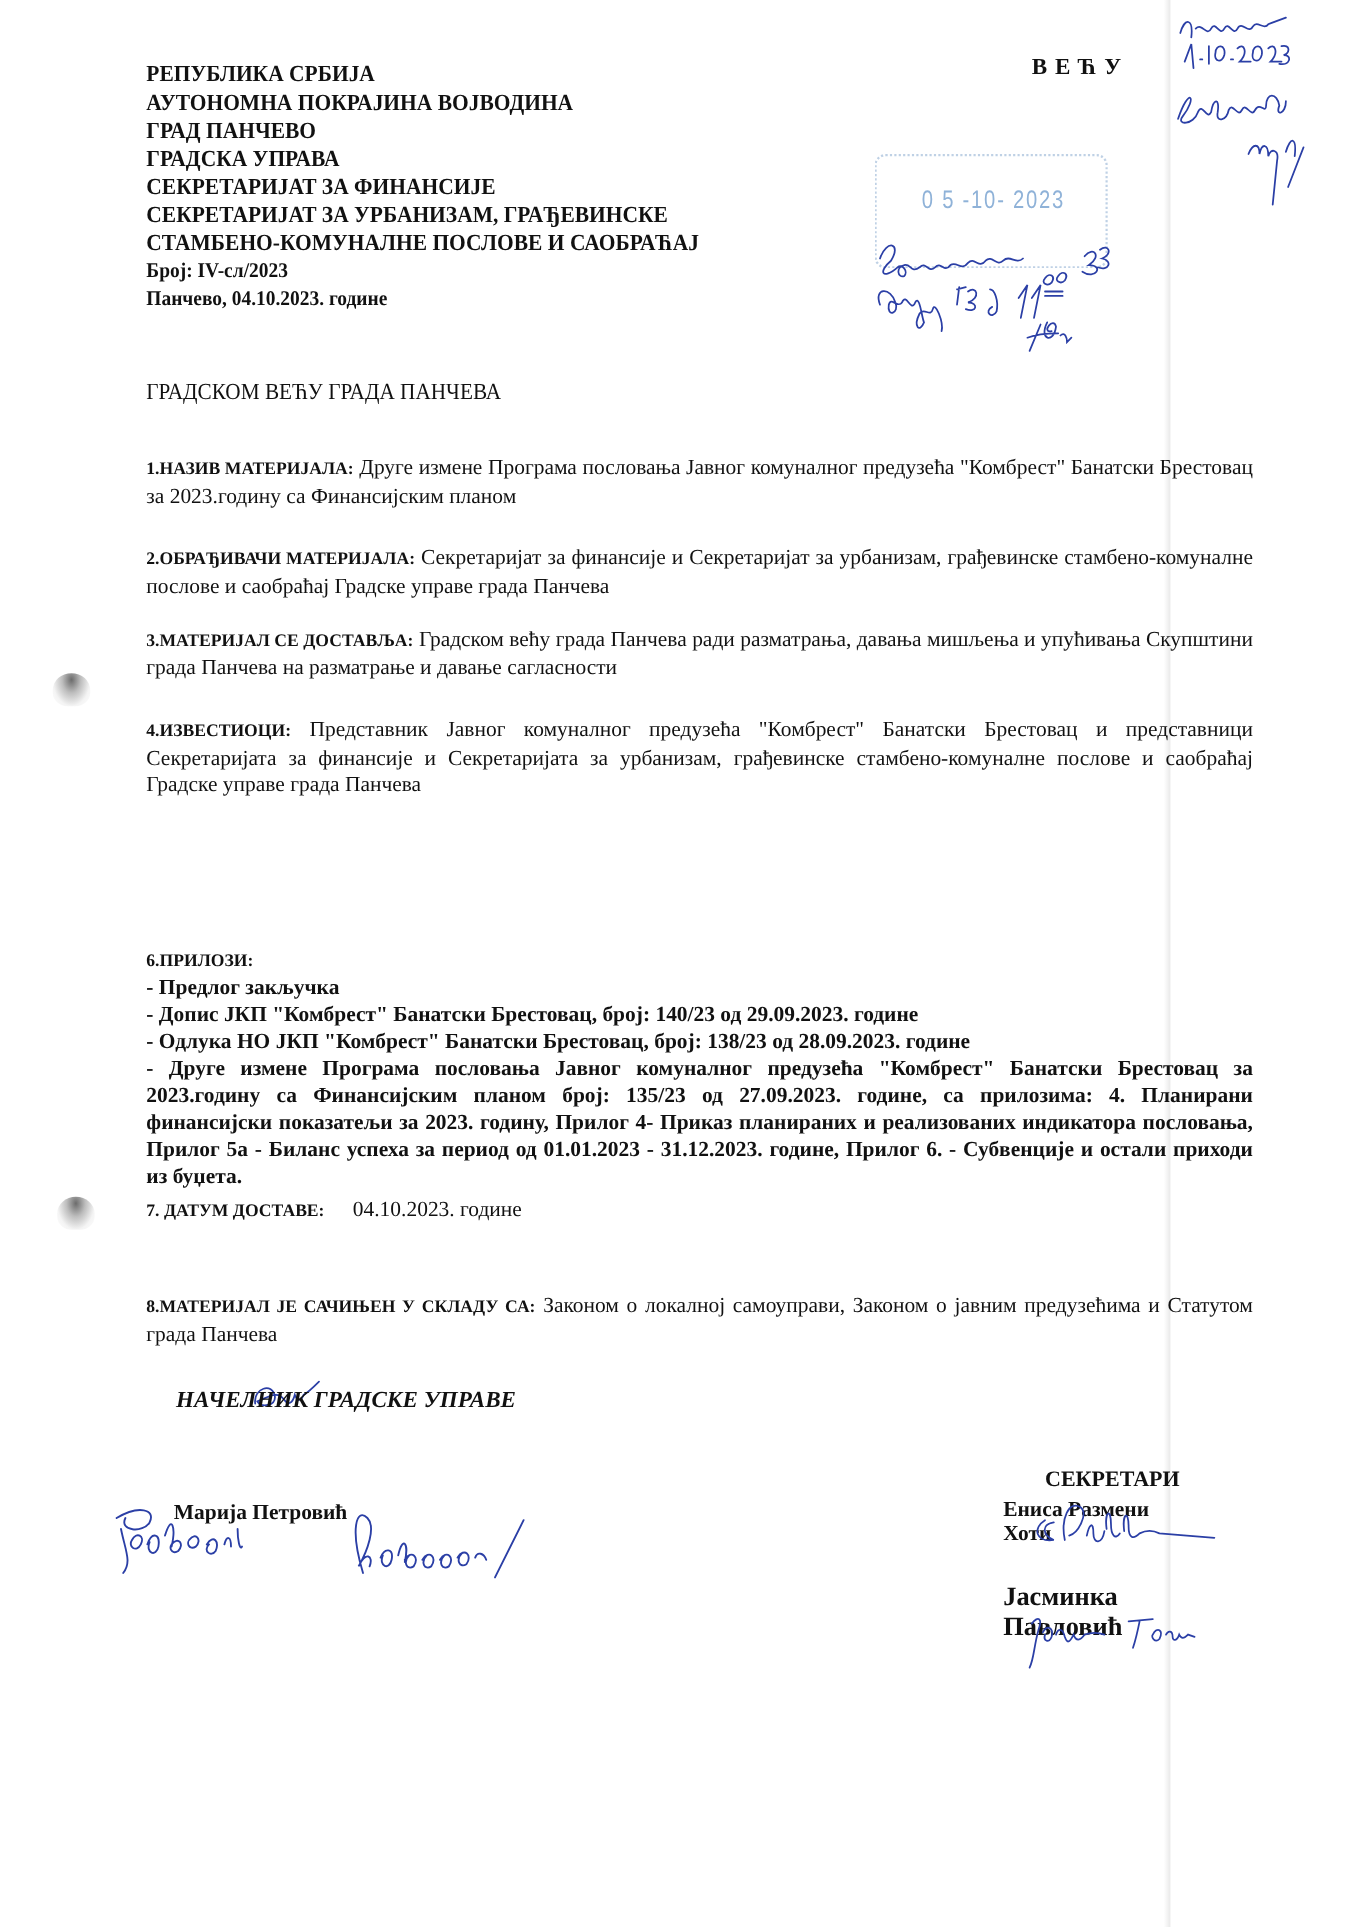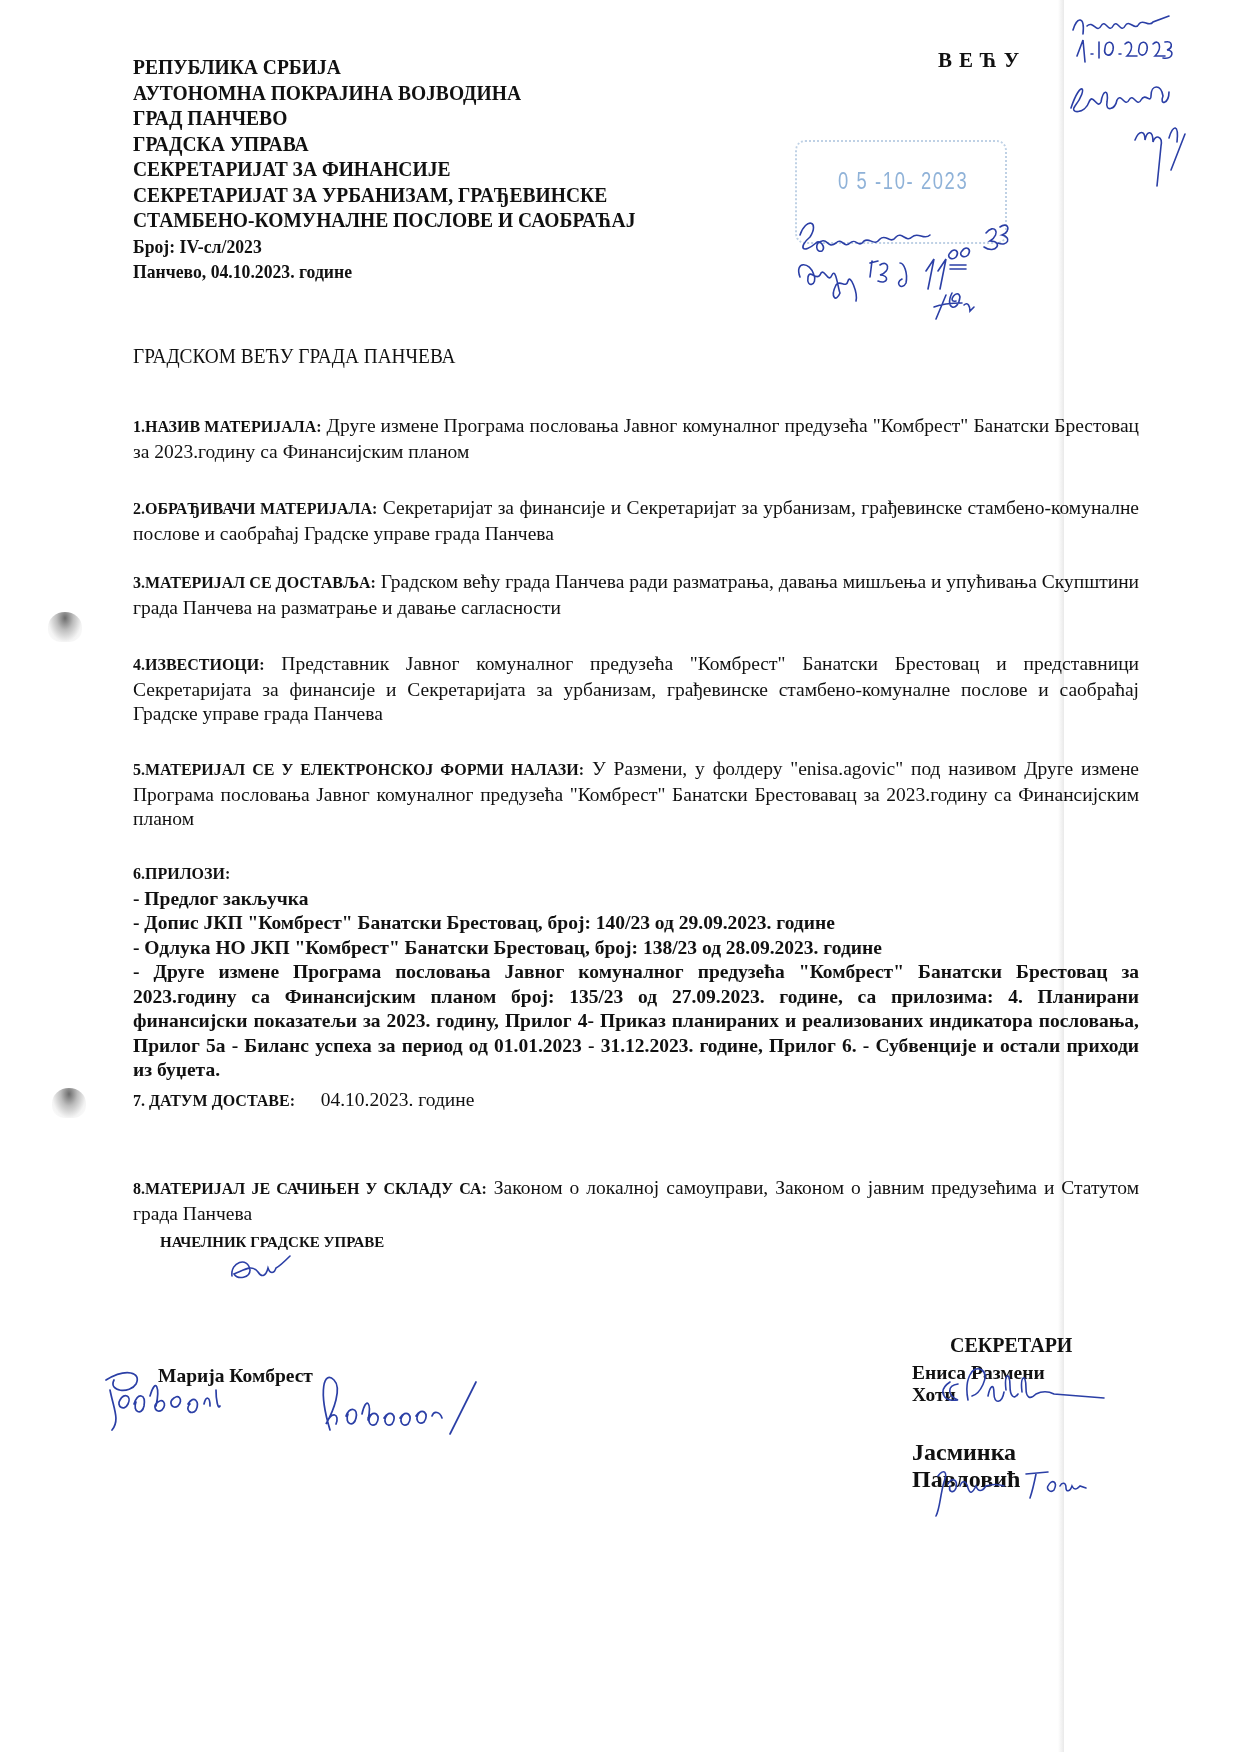--- a/index.html
+++ b/index.html
@@ -28,21 +28,21 @@
 
   .recipient { position: absolute; left: 133px; top: 344px; font-size: 21px;
                transform: scaleX(0.92); transform-origin: left top; white-space: nowrap; }
 
   .body-text { position: absolute; left: 133px; width: 1006px; font-size: 19.5px; line-height: 24.5px;
                text-align: justify; }
   .body-text .lbl { font-weight: bold; font-size: 16px; }
 
   .list-item { display: block; font-weight: bold; }
 
-  .sig-title { position: absolute; left: 160px; top: 1234px; font-weight: bold; font-size: 15px; white-space: nowrap; }
+  .sig-title { position: absolute; left: 160px; top: 1260px; font-weight: bold; font-size: 21px; white-space: nowrap; font-style: italic; }
   .sig-name-left { position: absolute; left: 158px; top: 1365px; font-weight: bold; font-size: 19.5px; }
   .sec-title { position: absolute; left: 950px; top: 1334px; font-weight: bold; font-size: 20px; }
   .sec-name1 { position: absolute; left: 912px; top: 1362px; font-weight: bold; font-size: 19.5px; }
   .sec-name2 { position: absolute; left: 912px; top: 1439px; font-weight: bold; font-size: 24px; }
 
   .punch { position: absolute; width: 34px; height: 30px; border-radius: 50% 50% 40% 40%;
            background: radial-gradient(ellipse at 50% 20%, #6c6c6c 0%, #bdbdbd 35%, #f4f4f4 70%, #fff 100%); }
 </style>
 </head>
 <body>
@@ -108,24 +108,20 @@
   <div class="body-text" style="top:570px;">
     <span class="lbl">3.МАТЕРИЈАЛ СЕ ДОСТАВЉА:</span>
     <span>Градском већу града Панчева ради разматрања, давања мишљења и упућивања Скупштини града Панчева на разматрање и давање сагласности</span>
   </div>
 
   <div class="body-text" style="top:652px;">
     <span class="lbl">4.ИЗВЕСТИОЦИ:</span>
     <span>Представник Јавног комуналног предузећа "Комбрест" Банатски Брестовац и представници Секретаријата за финансије и Секретаријата за урбанизам, грађевинске стамбено-комуналне послове и саобраћај Градске управе града Панчева</span>
   </div>
 
-  <div class="body-text" style="top:757px;">
-    <span class="lbl">5.МАТЕРИЈАЛ СЕ У ЕЛЕКТРОНСКОЈ ФОРМИ НАЛАЗИ:</span>
-    <span>У Размени, у фолдеру "enisa.agovic" под називом Друге измене Програма пословања Јавног комуналног предузећа "Комбрест" Банатски Брестовавац за 2023.годину са Финансијским планом</span>
-  </div>
 
   <div class="body-text" style="top:862px;">
     <span class="lbl list-item">6.ПРИЛОЗИ:</span>
     <span class="list-item">- Предлог закључка</span>
     <span class="list-item">- Допис ЈКП "Комбрест" Банатски Брестовац, број: 140/23 од 29.09.2023. године</span>
     <span class="list-item">- Одлука НО ЈКП "Комбрест" Банатски Брестовац, број: 138/23 од 28.09.2023. године</span>
     <span class="list-item">- Друге измене Програма пословања Јавног комуналног предузећа "Комбрест" Банатски Брестовац за 2023.годину са Финансијским планом број: 135/23 од 27.09.2023. године, са прилозима: 4. Планирани финансијски показатељи за 2023. годину, Прилог 4- Приказ планираних и реализованих индикатора пословања, Прилог 5а - Биланс успеха за период од 01.01.2023 - 31.12.2023. године, Прилог 6. - Субвенције и остали приходи из буџета.</span>
   </div>
 
   <div class="body-text" style="top:1088px;">
@@ -141,21 +137,21 @@
 
   <div class="hw" style="left:228px;top:1248px;width:70px;height:36px;">
     <svg width="70" height="36" viewBox="0 0 70 36">
       <g fill="none" stroke="#2b3fa6" stroke-width="1.6" stroke-linecap="round">
         <path d="M4 28 c-2 -14 16 -20 18 -6 c0 8 -12 10 -16 4 c10 -4 18 -10 24 -2 c4 6 8 4 10 -4 c2 6 6 6 8 0 c4 -2 8 -6 14 -12"></path>
       </g>
     </svg>
   </div>
 
   <div class="sig-title">НАЧЕЛНИК ГРАДСКЕ УПРАВЕ</div>
-  <div class="sig-name-left">Марија Комбрест</div>
+  <div class="sig-name-left">Марија Петровић</div>
 
   <div class="hw" style="left:100px;top:1360px;width:440px;height:90px;">
     <svg width="440" height="90" viewBox="0 0 440 90">
       <g fill="none" stroke="#2b3fa6" stroke-width="1.7" stroke-linecap="round">
         <path d="M6 20 c20 -12 36 -8 30 4 c-6 10 -28 8 -22 -4 M10 30 c4 20 10 30 2 40 M20 40 c4 -8 12 -4 8 4 c-4 8 -12 2 -8 -4 M34 44 c4 -12 12 -10 10 2 c-2 10 -12 6 -8 -4 M50 36 c6 -20 10 -8 6 10 M56 44 c6 -8 12 0 6 6 c-6 4 -10 -4 -4 -8 M72 40 c6 -8 12 0 6 6 c-6 4 -10 -4 -4 -8 M88 44 c6 -10 12 -2 8 6 c-4 6 -12 0 -6 -6 M104 44 c2 -8 6 -8 6 2 M116 30 c0 10 2 20 4 16"></path>
         <path d="M230 70 c-12 -40 -6 -60 4 -50 c8 8 0 30 -8 44 c6 -14 14 -10 10 0 M246 56 c4 -10 12 -8 10 2 c-2 10 -12 6 -8 -4 M262 54 c4 -18 10 -12 6 6 M268 58 c6 -10 14 -2 8 6 c-6 4 -10 -4 -4 -10 M284 58 c6 -10 14 -2 8 6 c-6 4 -10 -4 -4 -10 M300 58 c6 -10 14 -2 8 6 c-6 4 -10 -4 -4 -10 M316 56 c6 -10 14 -2 8 6 c-6 4 -10 -4 -4 -10 M332 56 c2 -6 8 -4 10 2 M350 74 c10 -20 20 -40 26 -52"></path>
       </g>
     </svg>
   </div>
 

